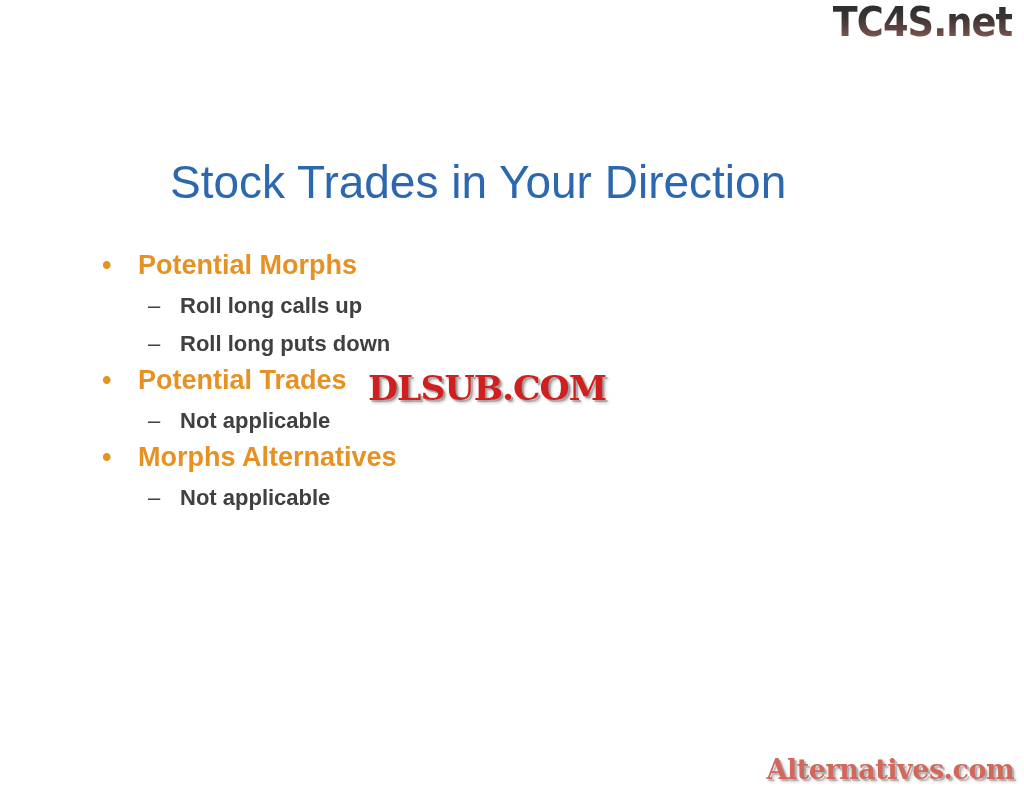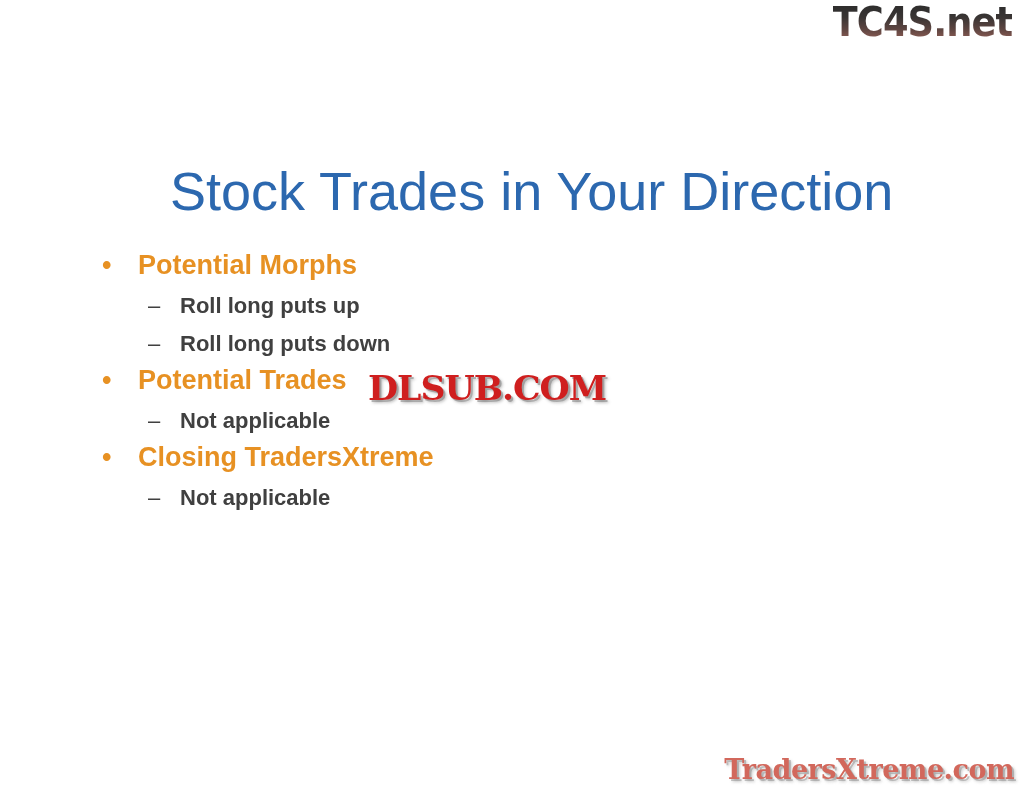--- a/index.html
+++ b/index.html
@@ -36,21 +36,21 @@
     color: transparent;
     -webkit-text-fill-color: transparent;
     user-select: none;
   }
 
   
   #slide-title {
     position: absolute;
     left: 170px;
     top: 124px;
-    font-size: 54px;
+    font-size: 46px;
     font-weight: normal;
     color: #2c68af;
     letter-spacing: 0px;
     white-space: nowrap;
   }
 
   
   #body-list {
     position: absolute;
     left: 96px;
@@ -142,25 +142,25 @@
 <body>
 
 <div id="slide">
 
   <div id="brand-logo">TC4S.net</div>
 
   <h1 id="slide-title">Stock Trades in Your Direction</h1>
 
   <div id="body-list">
       <div class="bullet-l1"><span class="marker">•</span><span class="text">Potential Morphs</span></div>
-      <div class="bullet-l2"><span class="marker">–</span><span class="text">Roll long puts up</span></div>
+      <div class="bullet-l2"><span class="marker">–</span><span class="text">Roll long calls up</span></div>
       <div class="bullet-l2"><span class="marker">–</span><span class="text">Roll long puts down</span></div>
       <div class="bullet-l1"><span class="marker">•</span><span class="text">Potential Trades</span></div>
       <div class="bullet-l2"><span class="marker">–</span><span class="text">Not applicable</span></div>
-      <div class="bullet-l1"><span class="marker">•</span><span class="text">Closing TradersXtreme</span></div>
+      <div class="bullet-l1"><span class="marker">•</span><span class="text">Morphs Alternatives</span></div>
       <div class="bullet-l2"><span class="marker">–</span><span class="text">Not applicable</span></div>
     </div>
 
   <div id="watermark-dlsub">DLSUB.COM</div>
 
-  <div id="watermark-tradersxtreme">TradersXtreme.com</div>
+  <div id="watermark-tradersxtreme">Alternatives.com</div>
 
 </div>
 
 </body></html>

